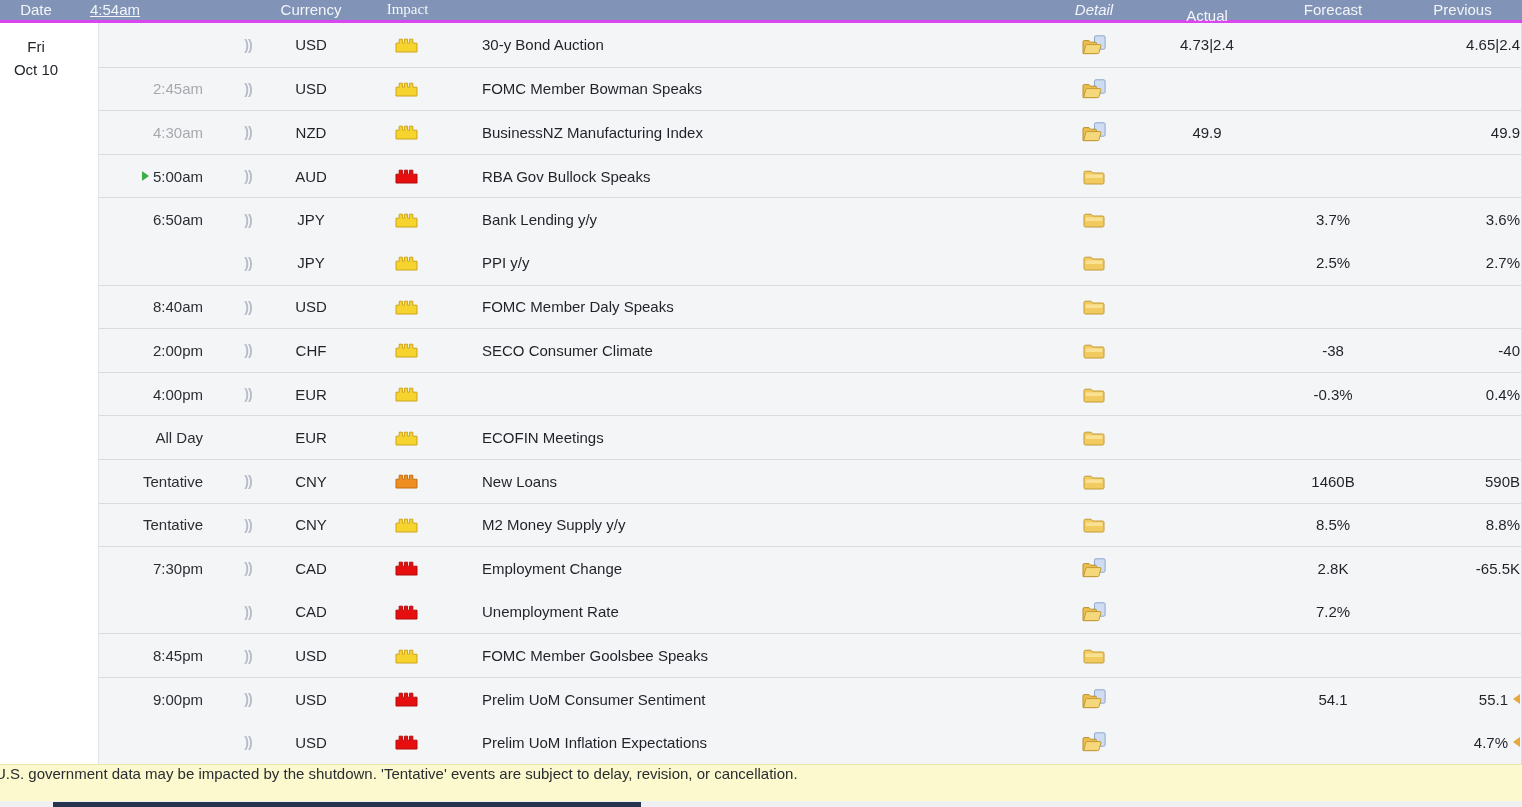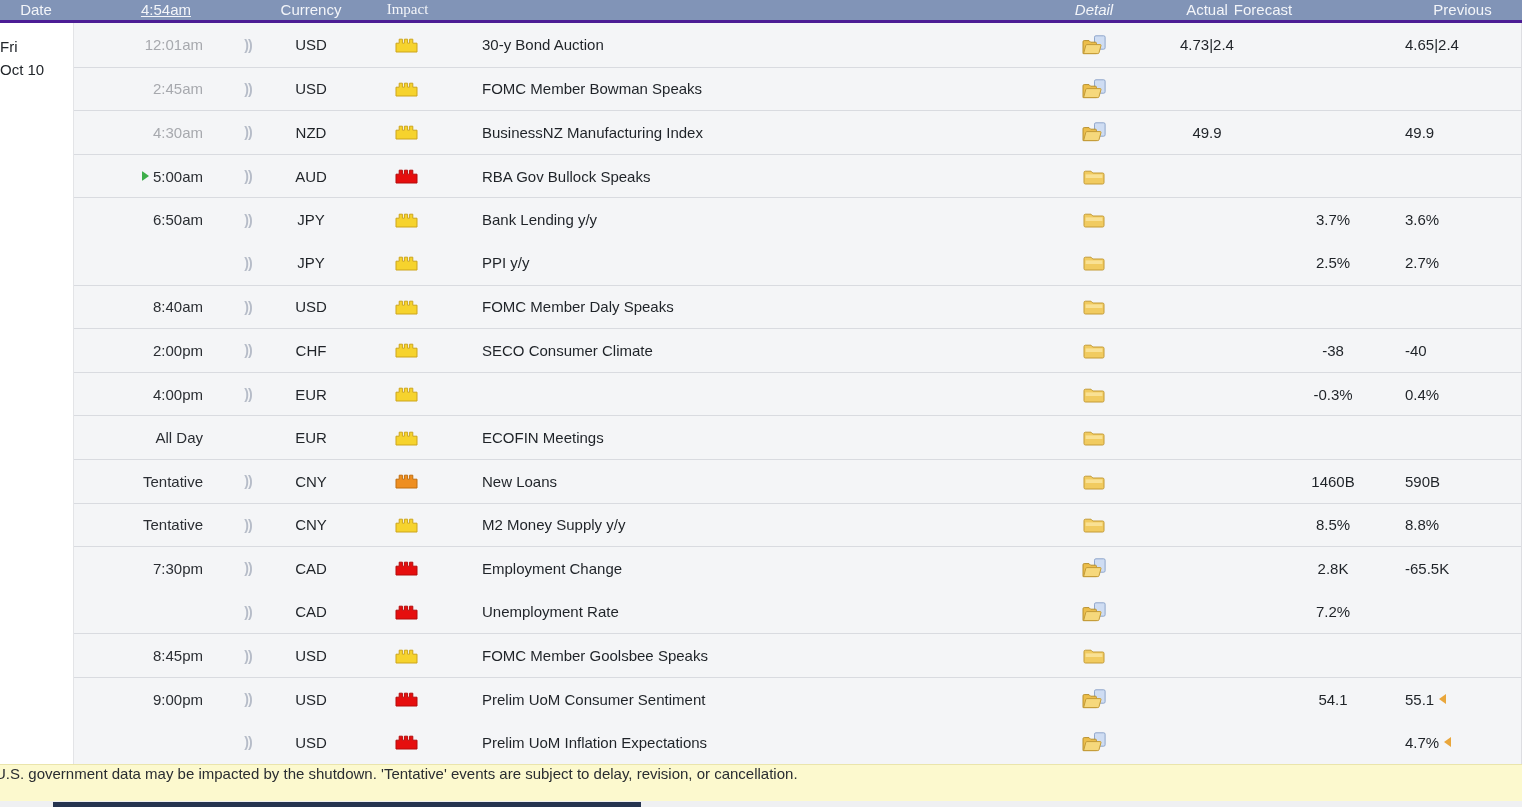--- a/index.html
+++ b/index.html
@@ -1,59 +1,59 @@
 <!DOCTYPE html>
 <html style="--header_bg: #8194B7; --row_bg: #F4F5F7; --date_col_bg: #FFFFFF; --group_border: #D9DBE0; --impact_yellow: #F6D32D; --impact_yellow_border: #CDA51C; --impact_red: #E60E0E; --impact_red_border: #B40B0B; --impact_orange: #EE8E20; --impact_orange_border: #C06E10; --time_past: #A7A9AE; --time_upcoming: #2B2E33; --marker_green: #3DAE4A; --revision_orange: #E9A63B; --notice_bg: #FCF9CE; --footer_navy: #26344F; --alert_gray: #B6BCC8;"><head>
 <meta charset="utf-8">
 <style>
   * { margin:0; padding:0; box-sizing:border-box; }
   html,body { width:1522px; height:807px; overflow:hidden; background:#fff;
     font-family:"Liberation Sans", sans-serif; -webkit-font-smoothing:antialiased; }
-  #app { position:relative; width:1522px; height:807px; background:#4c1d95; }
+  #app { position:relative; width:1522px; height:807px; background:#d946ef; }
 
   
   .cal-header { position:relative; height:20px; background:var(--header_bg); color:#F3F5F9; font-size:15px; }
   .hcell { position:absolute; top:0; height:20px; line-height:19px; text-align:center; }
   .h-date     { left:0;    width:72px;  }
-  .h-time     { left:90px; width:110px; text-align:right; padding-right:9px; }
+  .h-time     { left:90px; width:110px; text-align:left; padding-right:9px; }
   .h-time a   { color:#F3F5F9; text-decoration:underline; cursor:pointer; }
   .h-currency { left:277px; width:68px; }
   .h-impact   { left:380px; width:55px;font-family:Liberation Serif, serif; }
   .h-detail   { left:1071px; width:46px;font-style:italic; }
-  .h-actual   { left:1152px; width:110px; }
-  .h-forecast { left:1208px; width:110px; }
+  .h-actual   { left:1152px; width:110px;margin-top:6px; }
+  .h-forecast { left:1278px; width:110px; }
   .h-previous { left:1405px; width:115px; }
 
   
   #rows { position:relative; margin-top:3px; width:1522px; height:741px; background:#fff;
           border-right:1px solid #DDDEE2; }
   .row { position:relative; width:100%; height:43.6px; background:var(--row_bg); }
   .row.group-start { border-top:1px solid var(--group_border); }
   .cell { position:absolute; top:0; height:100%; display:flex; align-items:center; font-size:15px; color:#1F2328; }
   .c-time     { left:90px;  width:113px; justify-content:flex-end; }
   .c-time .t-past { color:var(--time_past); }
   .c-time .t-up   { color:var(--time_upcoming); }
   .c-alert    { left:238px; width:20px;  justify-content:center; color:var(--alert_gray);
                 font-weight:bold; font-size:14px; letter-spacing:-1px; cursor:pointer; }
   .c-curr     { left:277px; width:68px;  justify-content:center; }
   .c-impact   { left:395px; width:26px;  justify-content:flex-start; }
   .c-event    { left:482px; width:560px; justify-content:flex-start; cursor:pointer; }
   .c-detail   { left:1071px; width:46px; justify-content:center; cursor:pointer; }
   .c-actual   { left:1152px; width:110px; justify-content:center;text-align:center; }
   .c-forecast { left:1278px; width:110px; justify-content:center; }
-  .c-previous { left:1405px; width:115px; justify-content:flex-start; }
+  .c-previous { left:1405px; width:115px; justify-content:flex-end; }
 
   .marker { width:0; height:0; border-top:5px solid transparent; border-bottom:5px solid transparent;
             border-left:7px solid var(--marker_green); margin-right:4px; border-radius:1px; }
   .rev    { width:0; height:0; border-top:5px solid transparent; border-bottom:5px solid transparent;
             border-right:7px solid var(--revision_orange); margin-left:5px; }
 
   
-  #date-col { position:absolute; left:0; top:0; bottom:0; width:74px; background:var(--date_col_bg);
-              border-right:1px solid #E3E4E7; z-index:2; padding-top:12px;
+  #date-col { position:absolute; left:0; top:0; bottom:0; width:99px; background:var(--date_col_bg);
+              border-right:1px solid #E3E4E7; z-index:2; text-align:center; padding-top:12px;
               font-size:15px; color:#22262B; line-height:23px; }
   #date-col .inner { width:72px; }
 
   
   #notice { position:absolute; left:0; top:764px; width:1522px; height:37px; background:var(--notice_bg);
             border-top:1px solid #EAE5AC; display:flex; align-items:flex-start; font-size:15px; color:#2A2D31; }
   #notice span { margin-left:-5px; white-space:nowrap; }
 
   
   #footer-strip { position:absolute; left:0; top:801px; width:1522px; height:6px; background:#EFF0F2; }
@@ -79,23 +79,20 @@
 
   <div id="rows">
     <div id="date-col">
       <div class="inner">
         <div>Fri</div>
         <div>Oct 10</div>
       </div>
     </div>
 
   <div class="row">
-        <div class="cell c-time">
-          <span class="t-past">12:01am</span>
-        </div>
         <div class="cell c-alert">))</div>
         <div class="cell c-curr">USD</div>
         <div class="cell c-impact">
           <svg width="23" height="16" viewBox="0 0 23 16">
             <path d="M1 6.2 L4.2 6.2 4.2 2.2 7.4 2.2 7.4 6.2 9.4 6.2 9.4 2.2 12.6 2.2 12.6 6.2 14.6 6.2 14.6 2.2 17.8 2.2 17.8 6.2 22 6.2 22 15 1 15 Z" fill="#F6D32D" stroke="#CDA51C" stroke-width="1"></path>
           </svg>
         </div>
         <div class="cell c-event">30-y Bond Auction</div>
         <div class="cell c-detail">
           <svg width="25" height="20" viewBox="0 0 25 20">

